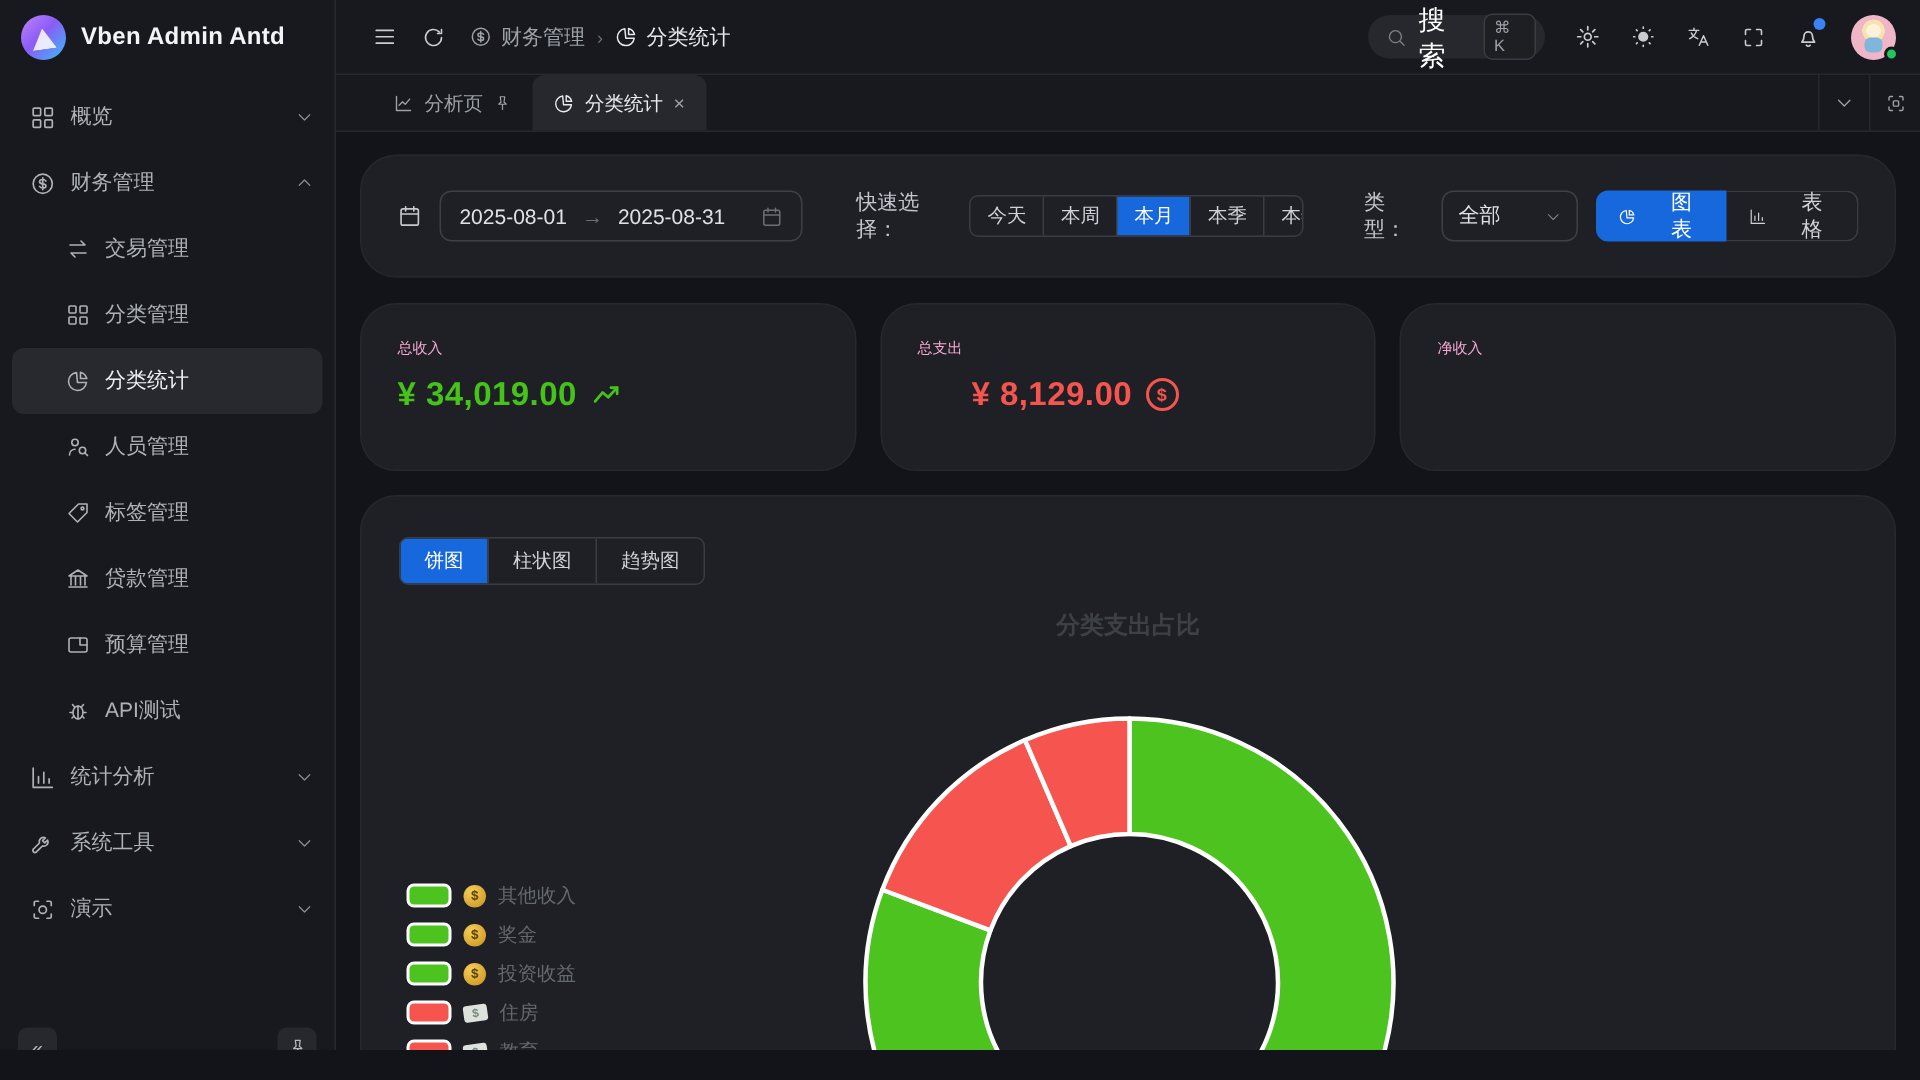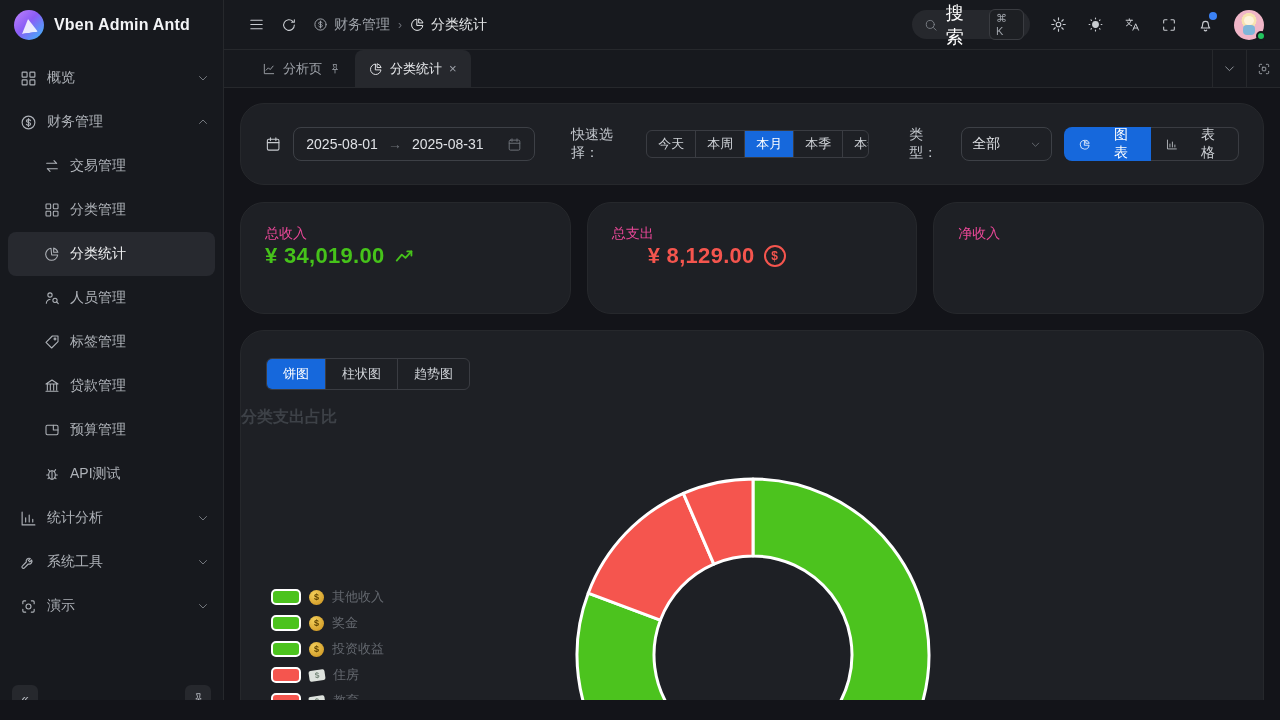--- a/index.html
+++ b/index.html
@@ -65,33 +65,33 @@
   .tlabel { margin-left:40px; }
   .select { display:flex; align-items:center; border:1px solid #3d4046; border-radius:8px; height:34px; width:98px; padding:0 10px; margin-left:14px; color:#dfe1e5; font-size:14px; cursor:pointer; }
   .select .chev { margin-left:auto; color:#7a7e85; }
   .view-toggle { display:flex; height:34px; margin-left:12px; }
   .vt { display:flex; align-items:center; gap:23px; padding:0 15px; font-size:14px; cursor:pointer; }
   .vt.chart { background:#1668dc; color:#fff; border-radius:8px 0 0 8px; }
   .vt.table { border:1px solid #3a3c42; border-left:none; border-radius:0 8px 8px 0; color:#cfd2d7; }
 
   .stat-row { display:flex; gap:16px; margin-bottom:16px; }
   .stat-card { flex:1; height:112px; padding:22px 24px; }
-  .stat-label { font-size:14px; color:#ec4899; }
+  .stat-label { font-size:10px; color:#f9a8d4; margin-bottom:11px; }
   .stat-value { font-size:22px; font-weight:bold; display:flex; align-items:center; gap:9px; letter-spacing:.3px; }
   .stat-value.green { color:#46c31a; }
   .stat-value.red { color:#f5554e;margin-left:36px; }
   .circ-ic { width:22px; height:22px; border:2px solid currentColor; border-radius:50%; display:inline-flex; align-items:center; justify-content:center; font-size:12px; font-weight:bold; }
   .pct-ic { font-size:20px; font-weight:bold; }
 
   .chart-panel { position:relative; height:520px; overflow:hidden; }
   .chart-tabs { position:absolute; left:25px; top:27px; display:flex; border:1px solid #3a3c42; border-radius:6px; overflow:hidden; z-index:3; }
   .ctab { padding:6px 16px; font-size:13px; color:#cfd2d7; border-left:1px solid #3a3c42; cursor:pointer; }
   .ctab:first-child { border-left:none; }
   .ctab.active { background:#1668dc; color:#fff; }
-  .chart-title { position:absolute; left:0; right:0; top:76px; text-align:left; font-size:16px; font-weight:bold; color:#3d4147; }
+  .chart-title { position:absolute; left:0; right:0; top:76px; text-align:center; font-size:16px; font-weight:bold; color:#3d4147; }
   .legend { position:absolute; left:30px; top:253px; z-index:3; }
   .legend-item { display:flex; align-items:center; gap:8px; height:26px; cursor:pointer; }
   .swatch { width:30px; height:16px; border-radius:5px; border:2px solid #fff; }
   .coin { width:15px; height:15px; border-radius:50%; background:radial-gradient(circle at 35% 30%,#f4cf5a,#c98f1b); color:#5f4300; font-size:9px; font-weight:bold; display:inline-flex; align-items:center; justify-content:center; }
   .bill { width:16px; height:11px; border-radius:2px; background:#dde2dd; color:#77887a; font-size:8px; font-weight:bold; display:inline-flex; align-items:center; justify-content:center; transform:rotate(-8deg); }
   .legend-label { font-size:13px; color:#63676e; }
   .pie-svg { position:absolute; left:0; top:0; }
 
   .ic { display:inline-block; vertical-align:middle; }
   svg.ic { fill:none; stroke:currentColor; stroke-width:1.6; stroke-linecap:round; stroke-linejoin:round; }

